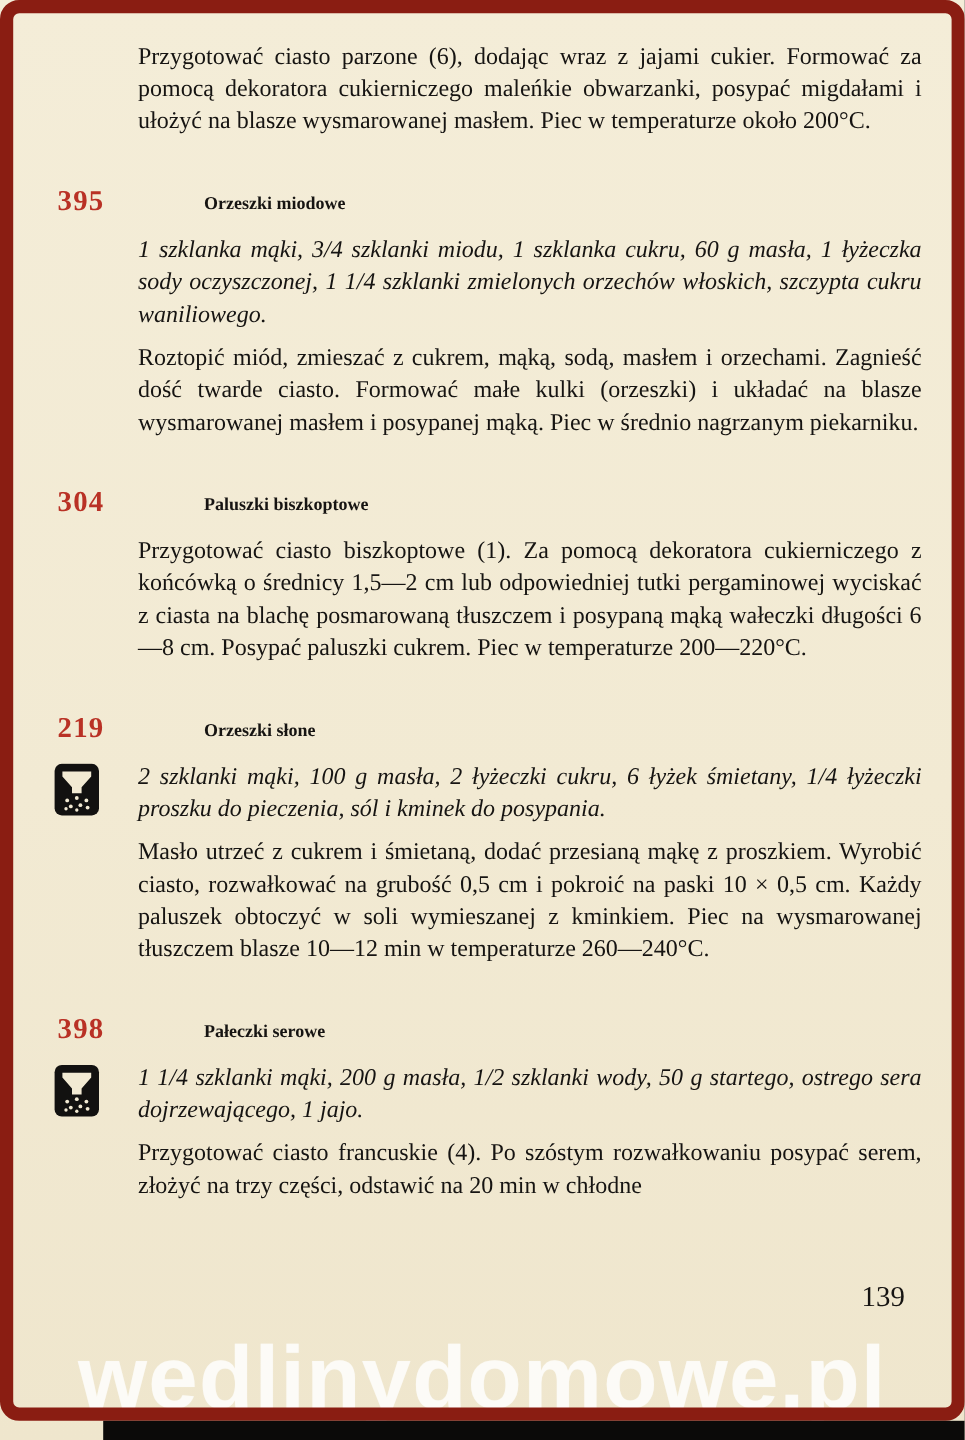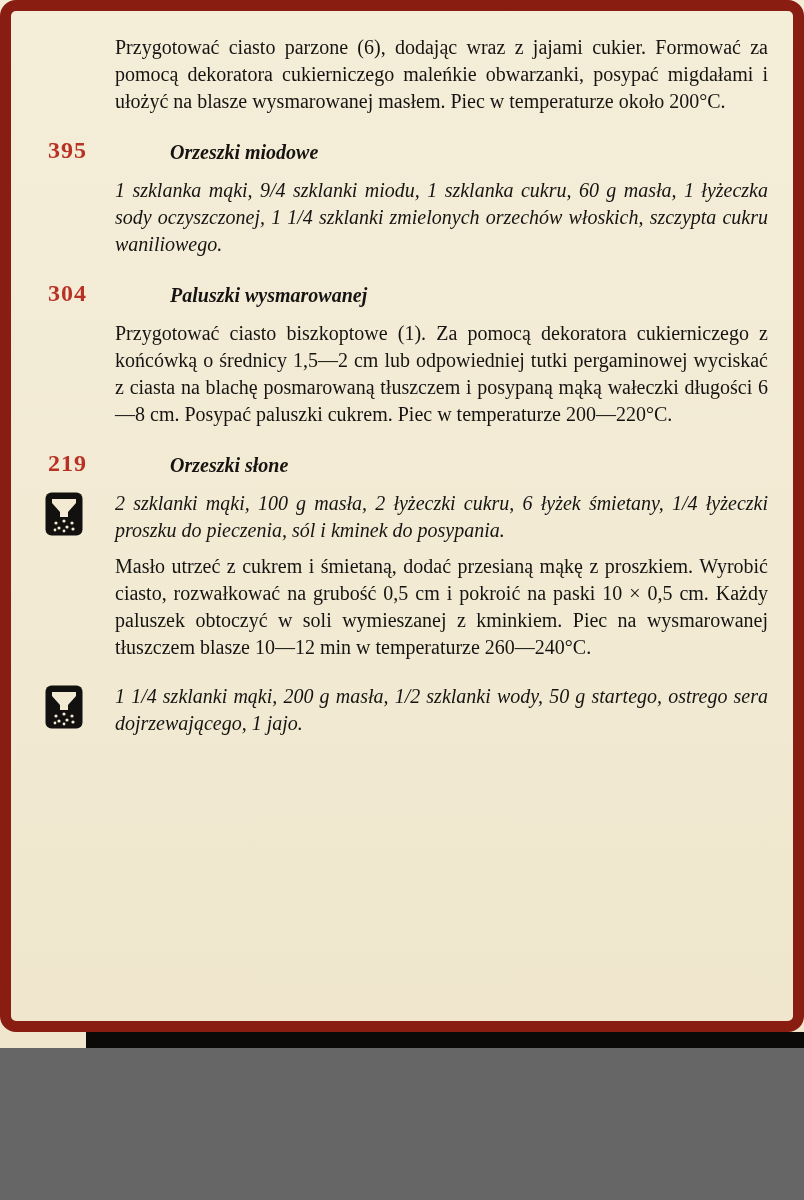--- a/index.html
+++ b/index.html
@@ -1,19 +1,19 @@
 <!DOCTYPE html>
 <html><head>
 <meta charset="utf-8">
 <style>
   html, body { margin: 0; padding: 0; background: #666; }
   .page {
     position: relative;
     width: 804px;
-    height: 1048px;
+    height: 1200px;
     margin: 0 auto;
     background: linear-gradient(180deg, #f4edd8 0%, #f2ead3 55%, #efe6cd 100%);
     font-family: "Liberation Serif", serif;
     color: #161412;
     overflow: hidden;
   }
   .frame {
     position: absolute;
     left: 0; top: 0; right: 0; bottom: 16px;
     border: 11px solid #8a1d12;
@@ -27,41 +27,40 @@
     right: 36px;
     top: 34px;
     z-index: 2;
   }
   .para {
     margin: 0;
     font-size: 20px;
     line-height: 27px;
     text-align: justify;
   }
-  .recipe { margin-top: 22px; }
+  .recipe { margin-top: 40px; }
   .recipe-header {
     position: relative;
     margin-bottom: 10px;
     height: 30px;
   }
   .recipe-number {
     position: absolute;
     left: -67px;
     top: 0;
     font-size: 24px;
     font-weight: bold;
     color: #b93125;
     letter-spacing: 1px;
   }
   .recipe-title {
     margin: 0 0 0 55px;
-    font-size: 20px;
+    font-size: 15px;
     font-weight: bold;
     line-height: 30px;
-    font-style: italic;
   }
   .ingredients-wrap { position: relative; }
   .ingredients {
     margin: 0 0 9px 0;
     font-size: 20px;
     line-height: 27px;
     font-style: italic;
     text-align: justify;
   }
   .recipe-icon {
@@ -115,28 +114,29 @@
   <div class="content">
 
     <p class="para">Przygotować ciasto parzone (6), dodając wraz z jajami cukier. Formować za pomocą dekoratora cukierniczego maleńkie obwarzanki, posypać migdałami i ułożyć na blasze wysmarowanej masłem. Piec w temperaturze około 200°C.</p>
 
     <section class="recipe">
       <div class="recipe-header">
         <span class="recipe-number">395</span>
         <h2 class="recipe-title">Orzeszki miodowe</h2>
       </div>
       <div class="ingredients-wrap">
-        <p class="ingredients">1 szklanka mąki, 9/4 szklanki miodu, 1 szklanka cukru, 60 g masła, 1 łyżeczka sody oczyszczonej, 1 1/4 szklanki zmielonych orzechów włoskich, szczypta cukru waniliowego.</p>
+        <p class="ingredients">1 szklanka mąki, 3/4 szklanki miodu, 1 szklanka cukru, 60 g masła, 1 łyżeczka sody oczyszczonej, 1 1/4 szklanki zmielonych orzechów włoskich, szczypta cukru waniliowego.</p>
       </div>
+      <p class="para">Roztopić miód, zmieszać z cukrem, mąką, sodą, masłem i orzechami. Zagnieść dość twarde ciasto. Formować małe kulki (orzeszki) i układać na blasze wysmarowanej masłem i posypanej mąką. Piec w średnio nagrzanym piekarniku.</p>
     </section>
 
     <section class="recipe">
       <div class="recipe-header">
         <span class="recipe-number">304</span>
-        <h2 class="recipe-title">Paluszki wysmarowanej</h2>
+        <h2 class="recipe-title">Paluszki biszkoptowe</h2>
       </div>
       <p class="para">Przygotować ciasto biszkoptowe (1). Za pomocą dekoratora cukierniczego z końcówką o średnicy 1,5—2 cm lub odpowiedniej tutki pergaminowej wyciskać z ciasta na blachę posmarowaną tłuszczem i posypaną mąką wałeczki długości 6—8 cm. Posypać paluszki cukrem. Piec w temperaturze 200—220°C.</p>
     </section>
 
     <section class="recipe">
       <div class="recipe-header">
         <span class="recipe-number">219</span>
         <h2 class="recipe-title">Orzeszki słone</h2>
       </div>
       <div class="ingredients-wrap">
@@ -153,37 +153,42 @@
             <circle cx="10" cy="38" r="1.4" fill="#f2ead3"></circle>
             <circle cx="19" cy="39" r="1.4" fill="#f2ead3"></circle>
           </svg>
         </span>
         <p class="ingredients">2 szklanki mąki, 100 g masła, 2 łyżeczki cukru, 6 łyżek śmietany, 1/4 łyżeczki proszku do pieczenia, sól i kminek do posypania.</p>
       </div>
       <p class="para">Masło utrzeć z cukrem i śmietaną, dodać przesianą mąkę z proszkiem. Wyrobić ciasto, rozwałkować na grubość 0,5 cm i pokroić na paski 10 × 0,5 cm. Każdy paluszek obtoczyć w soli wymieszanej z kminkiem. Piec na wysmarowanej tłuszczem blasze 10—12 min w temperaturze 260—240°C.</p>
     </section>
 
     <section class="recipe">
+      <div class="recipe-header">
+        <span class="recipe-number">398</span>
+        <h2 class="recipe-title">Pałeczki serowe</h2>
+      </div>
       <div class="ingredients-wrap">
         <span class="recipe-icon">
           <svg width="38" height="44" viewBox="0 0 38 44" xmlns="http://www.w3.org/2000/svg">
             <rect x="0.5" y="0.5" width="37" height="43" rx="6" fill="#121110"></rect>
             <path d="M7 7 h24 v4 l-8 9 v5 h-8 v-5 l-8 -9 z" fill="#f2ead3"></path>
             <circle cx="11" cy="31" r="1.6" fill="#f2ead3"></circle>
             <circle cx="19" cy="29" r="1.6" fill="#f2ead3"></circle>
             <circle cx="27" cy="31" r="1.6" fill="#f2ead3"></circle>
             <circle cx="14" cy="36" r="1.6" fill="#f2ead3"></circle>
             <circle cx="22" cy="35" r="1.6" fill="#f2ead3"></circle>
             <circle cx="28" cy="37" r="1.6" fill="#f2ead3"></circle>
             <circle cx="10" cy="38" r="1.4" fill="#f2ead3"></circle>
             <circle cx="19" cy="39" r="1.4" fill="#f2ead3"></circle>
           </svg>
         </span>
         <p class="ingredients">1 1/4 szklanki mąki, 200 g masła, 1/2 szklanki wody, 50 g startego, ostrego sera dojrzewającego, 1 jajo.</p>
       </div>
+      <p class="para">Przygotować ciasto francuskie (4). Po szóstym rozwałkowaniu posypać serem, złożyć na trzy części, odstawić na 20 min w chłodne</p>
     </section>
 
   </div>
 
   <div class="page-number">139</div>
   <div class="watermark">wedlinydomowe.pl</div>
   <div class="bottom-bar"></div>
 </div>
 
 </body></html>

